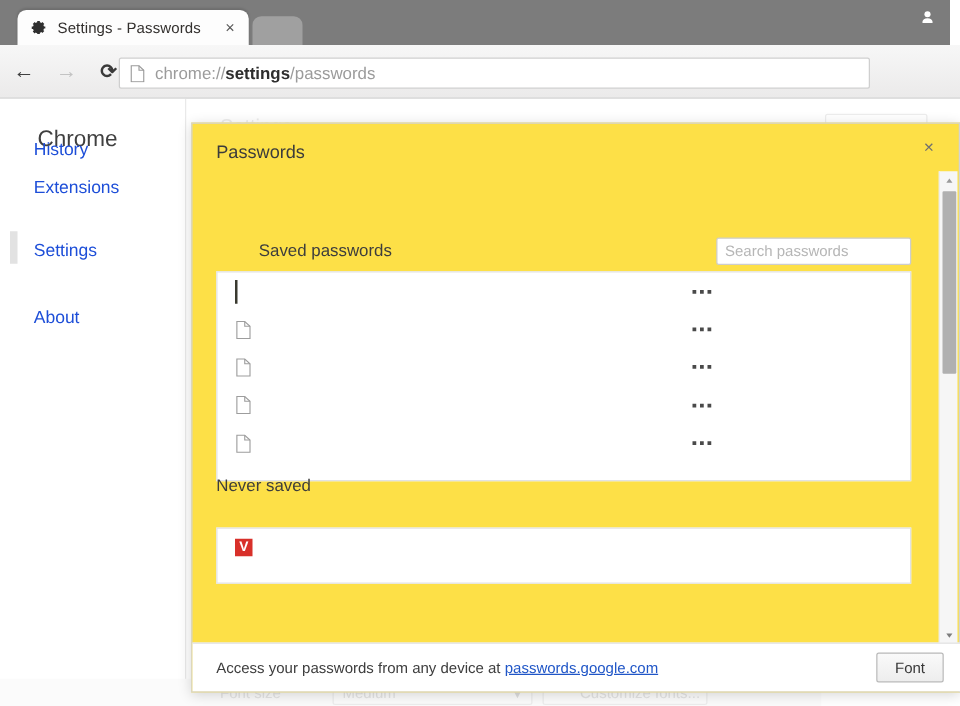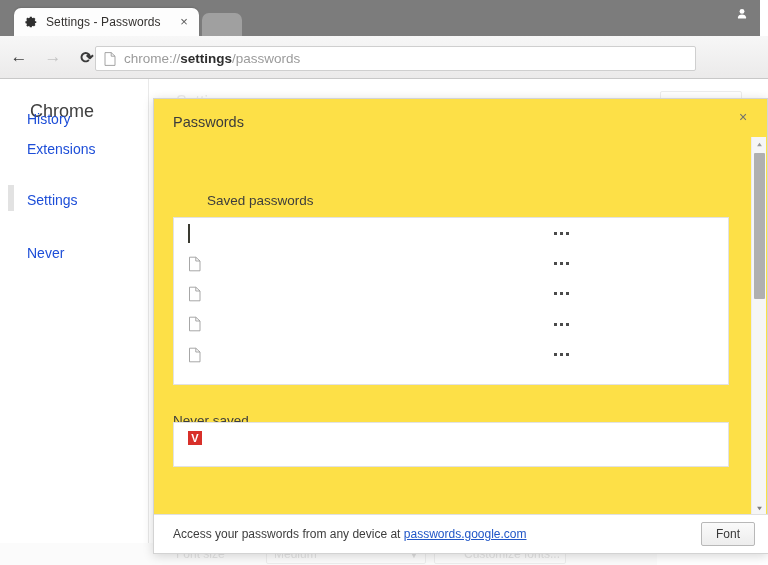--- a/index.html
+++ b/index.html
@@ -329,21 +329,21 @@
     <span class="omnibox-url"><span class="u-dim">chrome://</span><b>settings</b><span class="u-dim">/passwords</span></span>
   </div>
 
   <div class="page">
     <div class="page-sidebar">
       <div class="sidebar-title">Chrome</div>
       <div class="sidebar-sel-bar"></div>
       <div class="sidebar-item" style="top:32px">History</div>
       <div class="sidebar-item" style="top:62px">Extensions</div>
       <div class="sidebar-item" style="top:113px">Settings</div>
-      <div class="sidebar-item" style="top:166px">Never</div>
+      <div class="sidebar-item" style="top:166px">About</div>
     </div>
     <div class="page-divider" style="left:148px"></div>
     <div class="page-main-ghost">Settings</div>
     <div class="ghost-box"></div>
 
     <div class="bottom-row">
       <div class="bg-lbl" style="left:176px; top:4px;">Font size</div>
       <div class="bg-ctrl" style="left:266px; top:1px; width:160px; height:20px;"></div>
       <div class="bg-lbl" style="left:274px; top:4px;">Medium</div>
       <div class="bg-lbl" style="left:408px; top:4px; color:#dedede;">▼</div>
@@ -354,20 +354,21 @@
 
   <div class="modal">
 
     <div class="modal-title">Passwords</div>
     <div class="modal-close">×</div>
 
     <div class="modal-body">
 
       <div class="section-label" style="left:5px; top:56px;margin-left:48px;">Saved passwords</div>
 
+      <input class="search-box" type="text" value="" placeholder="Search passwords" style="">
 
       <div class="list-box" id="saved-list" style="left:19px; top:80px; width:556px; height:168px;">
           <div class="pw-row">
             <span class="row-favicon"><span class="fav-photo"></span></span>
             <span class="row-origin"></span>
             <span class="row-user"></span>
             <span class="row-menu">
               <span class="dots">
                 <i></i>
                 <i></i>
@@ -442,21 +443,21 @@
             <span class="row-menu">
               <span class="dots">
                 <i></i>
                 <i></i>
                 <i></i>
               </span>
             </span>
           </div>
         </div>
 
-      <div class="section-label" style="left:19px; top:276px;">Never saved</div>
+      <div class="section-label" style="left:19px; top:244px;">Never saved</div>
 
       <div class="list-box" id="never-list" style="left:19px; top:285px; width:556px; height:45px;">
           <div class="never-row">
             <span class="row-favicon">
               <span class="fav-vivaldi">V</span>
             </span>
             <span class="row-origin"></span>
           </div>
         </div>
     </div>

